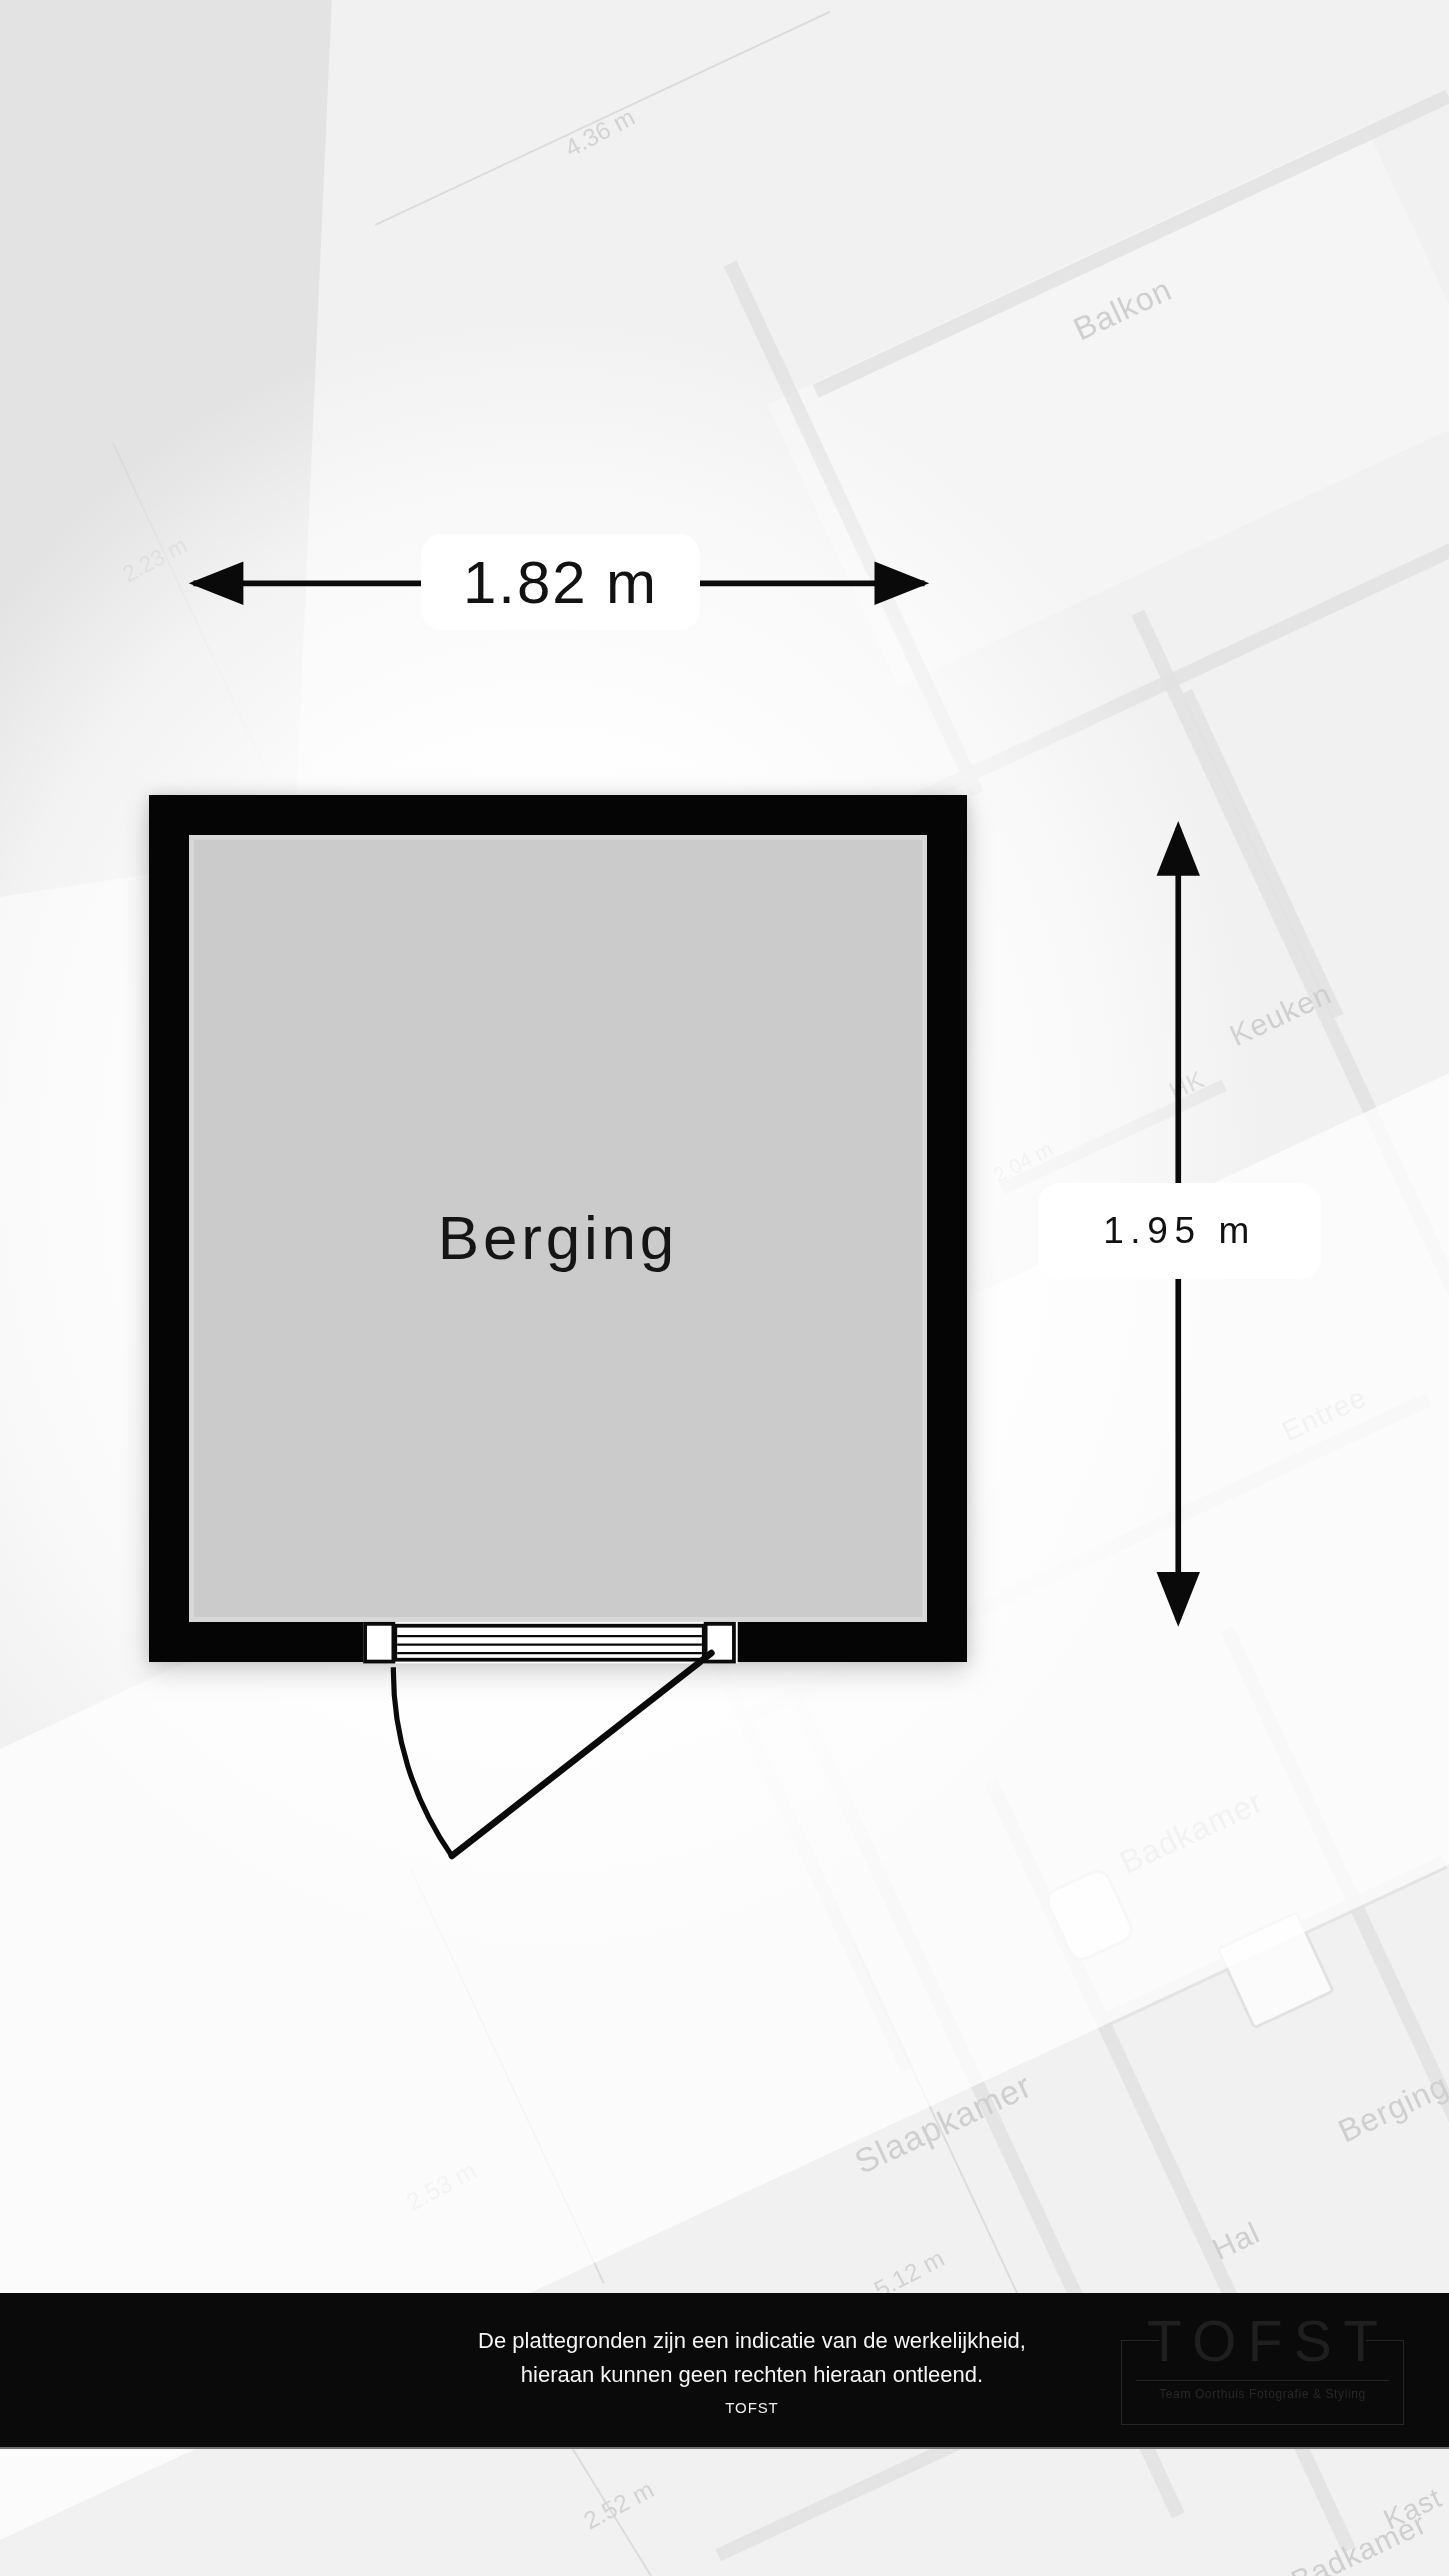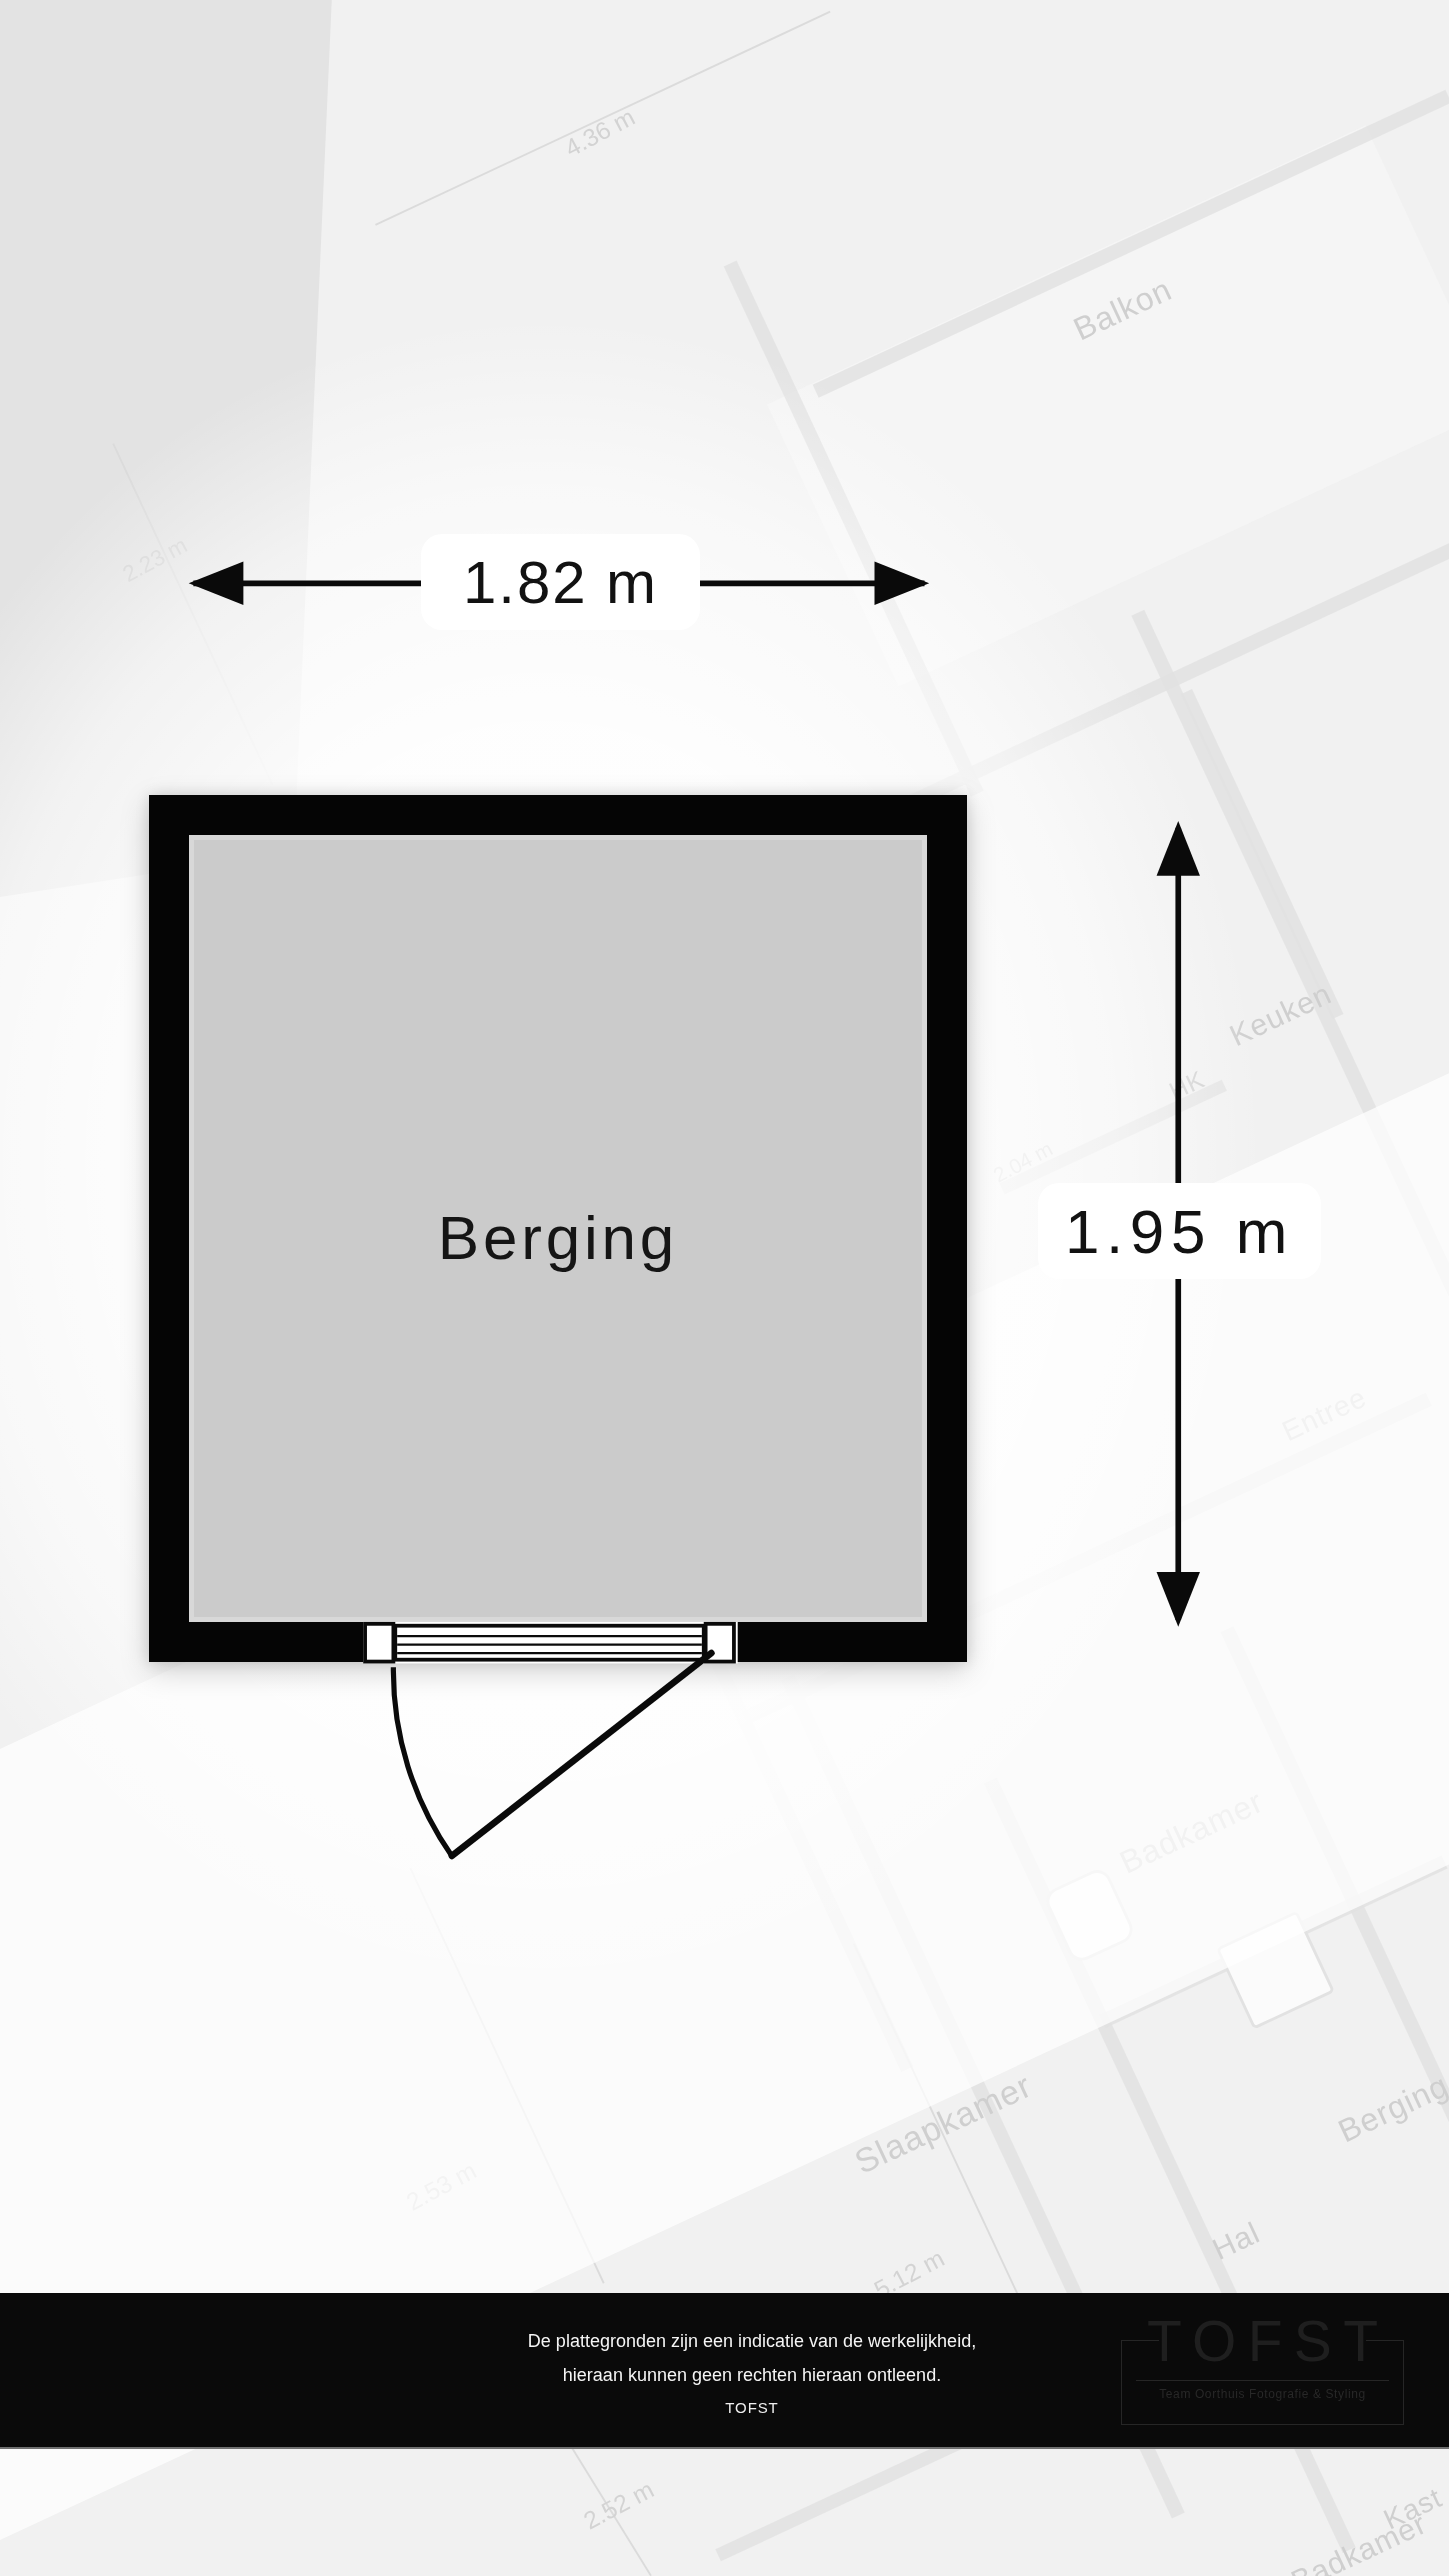--- a/index.html
+++ b/index.html
@@ -45,32 +45,32 @@
   .room-label{
     font-size:62px;color:#151515;letter-spacing:3.8px;margin-top:17px;
   }
   .plan-svg{position:absolute;left:0;top:0;z-index:5;}
   .dim-box{
     position:absolute;z-index:6;background:#ffffff;border-radius:21px;
     display:flex;align-items:center;justify-content:center;
     color:#121212;
   }
   .dim-box.h{left:421px;top:534px;width:279px;height:96px;font-size:60px;letter-spacing:1.9px;}
-  .dim-box.v{left:1038px;top:1183px;width:283px;height:96px;font-size:62px;letter-spacing:6.6px;}
+  .dim-box.v{left:1038px;top:1183px;width:283px;height:96px;font-size:37px;letter-spacing:6.6px;}
   
   .footer{
     position:absolute;left:0;top:2293px;width:100%;height:154px;z-index:7;
     background:#0a0a0a;border-bottom:2.8px solid #707070;
   }
   .footer-text{
     position:absolute;left:0;right:0;top:0;bottom:0;
     display:flex;flex-direction:column;align-items:center;justify-content:center;
     padding-left:55px;color:#f5f5f5;
   }
-  .footer-line{font-size:18px;line-height:34px;}
+  .footer-line{font-size:22px;line-height:34px;}
   .footer-brand{font-size:15px;letter-spacing:0.9px;margin-top:7.5px;color:#efefef;}
   .logo{position:absolute;left:1119px;top:15px;width:287px;height:123px;}
   .logo-title{
     position:absolute;left:0;top:0;width:100%;text-align:center;
     font-size:57px;font-weight:300;letter-spacing:11.3px;text-indent:11.3px;
     color:#1f1f1f;
   }
   .logo-frame{
     position:absolute;left:1.9px;top:32px;right:1.9px;bottom:5.7px;
     border:0.9px solid #262626;border-top:none;

